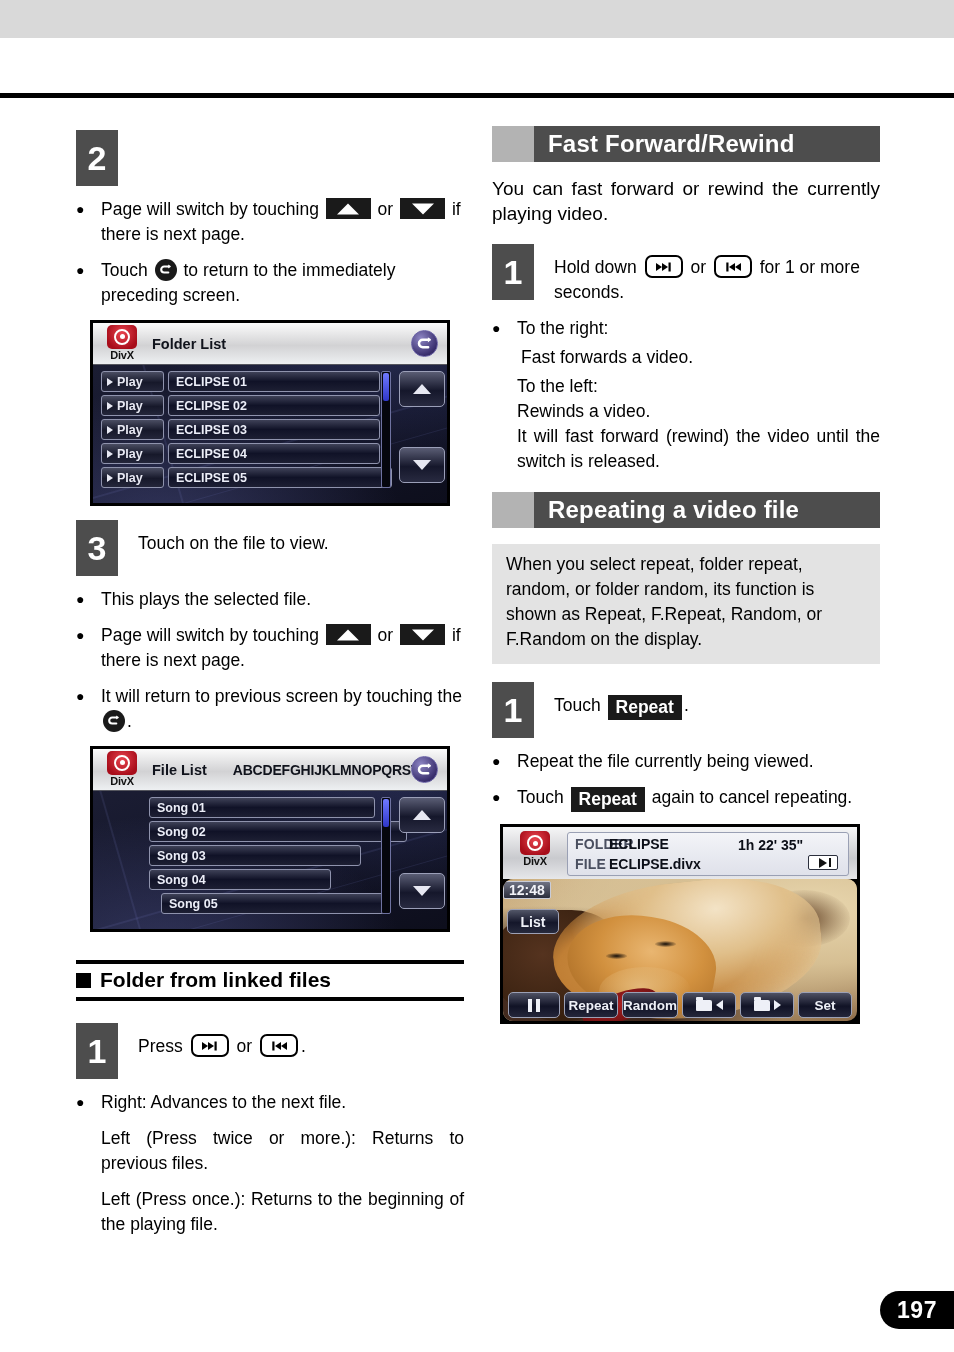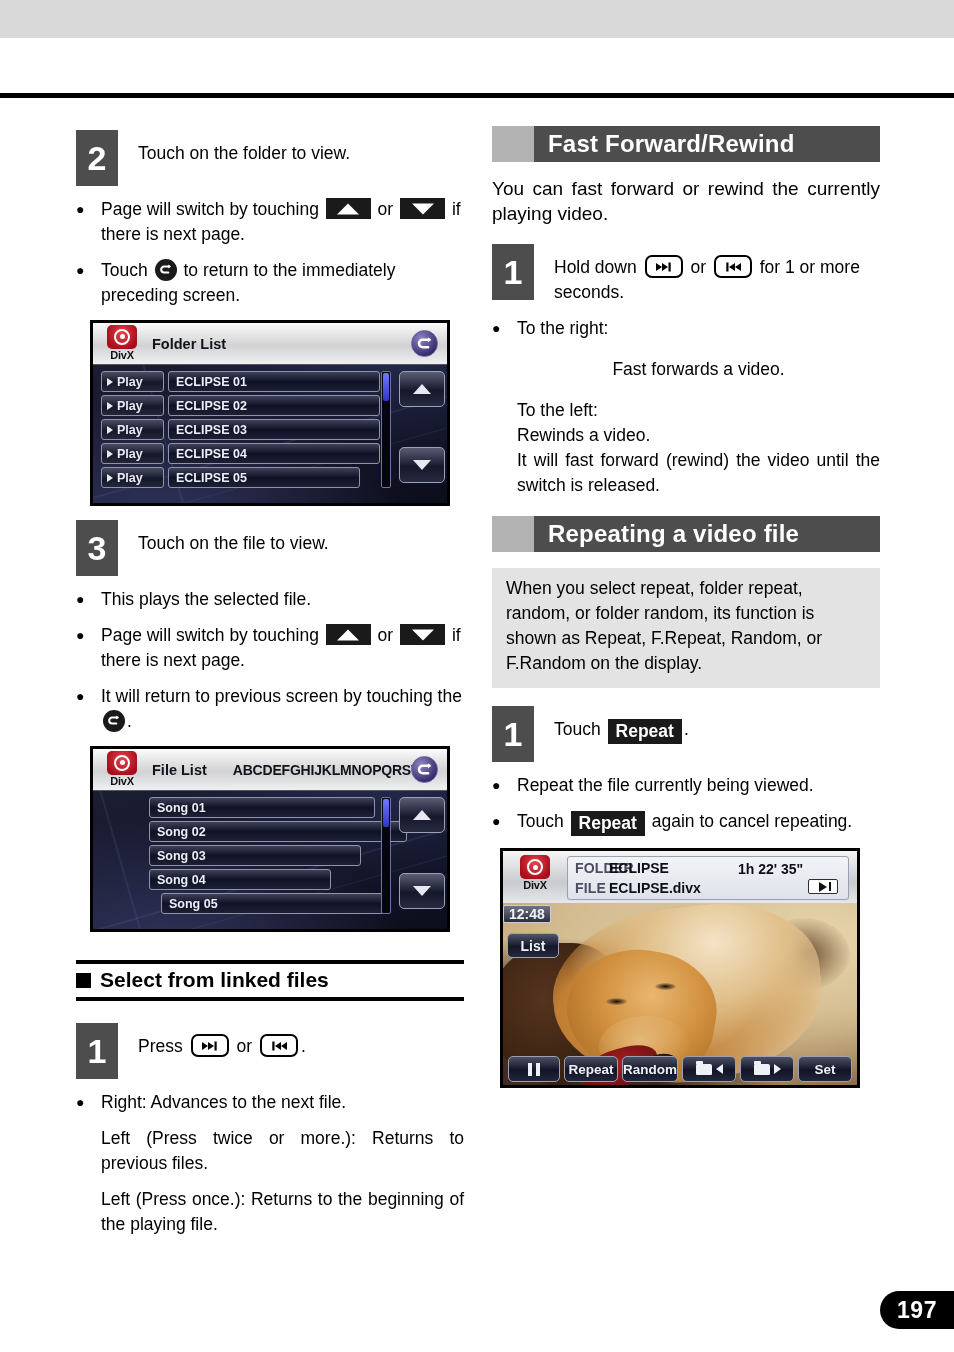--- a/index.html
+++ b/index.html
@@ -398,24 +398,25 @@
   .info-state .tri {
     width: 0; height: 0;
     border-left: 8px solid #111;
     border-top: 5px solid transparent;
     border-bottom: 5px solid transparent;
     margin-left: 3px;
   }
   .info-state .bar { width: 2px; height: 9px; background: #111; margin-left: 2px; }
 
   .vid-stage {
-    height: 182px;
+    height: 142px;
     position: relative;
     overflow: hidden;
     background: #241a10;
+    border-radius: 10px;
   }
   .clock {
     position: absolute; left: 0px; top: 2px;
     background: linear-gradient(#6f7384, #2a2d3c);
     border: 1px solid #c9ccd8;
     border-radius: 2px;
     color: #f2f3f8;
     font-size: 14px; font-weight: bold;
     padding: 0 5px;
     z-index: 5;
@@ -534,21 +535,20 @@
 </head>
 <body>
 
 <div class="top-gray-band"></div>
 <div class="top-rule"></div>
 
 <div class="col-left">
 
   <div class="step">
     <div class="num">2</div>
-    <div class="txt">Touch on the folder to view.</div>
   </div>
 
   <div class="bullet">
     <span>Page will switch by touching </span><span class="k-arrow up"></span><span> or </span><span class="k-arrow down"></span><span> if there is next page.</span>
   </div>
 
   <div class="bullet">
     <span>Touch </span><span class="k-return"><svg width="16" height="16" viewBox="0 0 16 16">
           <path d="M11.5 4.5H6.2a3 3 0 0 0 0 6h4.1" fill="none" stroke="#fff" stroke-width="2.1" stroke-linecap="round"></path>
           <path d="M10.2 2.4l2.6 2.1-2.6 2.1z" fill="#fff"></path>
@@ -605,21 +605,21 @@
               <span class="tri"></span>
               <span>Play</span>
             </div>
           <div class="name-btn" style="width:212px;">ECLIPSE 04</div>
         </div>
         <div class="row" style="top:102px;">
           <div class="play-btn">
               <span class="tri"></span>
               <span>Play</span>
             </div>
-          <div class="name-btn" style="width:192px;">ECLIPSE 05</div>
+          <div class="name-btn" style="width:224px;">ECLIPSE 05</div>
         </div>
 
         <div class="scrollbar-track" style="left:288px;top:6px;height:117px;">
           <div class="scrollbar-thumb" style="height:28px;"></div>
         </div>
         <div class="pgbtn" style="left:306px;top:6px;">
             <span class="tri-up"></span>
           </div>
         <div class="pgbtn" style="left:306px;top:82px;">
             <span class="tri-dn"></span>
@@ -697,21 +697,21 @@
             <span class="tri-dn"></span>
           </div>
       </div>
     </div>
   </div>
 
   <div class="subsec">
     <div class="rule-top"></div>
     <div class="title">
       <span class="sq"></span>
-        <span>Select from linked files</span>
+        <span>Folder from linked files</span>
     </div>
     <div class="rule-bot"></div>
   </div>
 
   <div class="step" style="margin-top:22px;">
     <div class="num">1</div>
     <div class="txt">
       <span>Press </span><span class="k-hw"><svg width="24" height="12" viewBox="0 0 24 12">
             <path d="M4 2l6 4-6 4z" fill="#000"></path>
             <path d="M10 2l6 4-6 4z" fill="#000"></path>
@@ -750,21 +750,21 @@
             <rect x="16.5" y="1.5" width="2.2" height="9" fill="#000"></rect>
           </svg></span><span> or </span><span class="k-hw"><svg width="24" height="12" viewBox="0 0 24 12">
             <rect x="5.3" y="1.5" width="2.2" height="9" fill="#000"></rect>
             <path d="M14 2l-6 4 6 4z" fill="#000"></path>
             <path d="M20 2l-6 4 6 4z" fill="#000"></path>
           </svg></span><span> for 1 or more seconds.</span>
     </div>
   </div>
 
   <div class="bullet" style="margin-bottom:0;">To the right:</div>
-  <div class="plain indent" style="margin:16px;text-align:center;">Fast forwards a video.</div>
+  <div class="plain indent" style="margin:4px;">Fast forwards a video.</div>
   <div class="plain indent" style="margin:0;">To the left:</div>
   <div class="plain indent" style="margin:0;">Rewinds a video.</div>
   <div class="plain indent justify" style="margin:0 0 8px 0;">It will fast forward (rewind) the video until the switch is released.</div>
 
   <div class="sec-header" style="margin-top:18px;">
     <div class="tab"></div>
     <div class="bar">Repeating a video file</div>
   </div>
 
   <div class="important">

